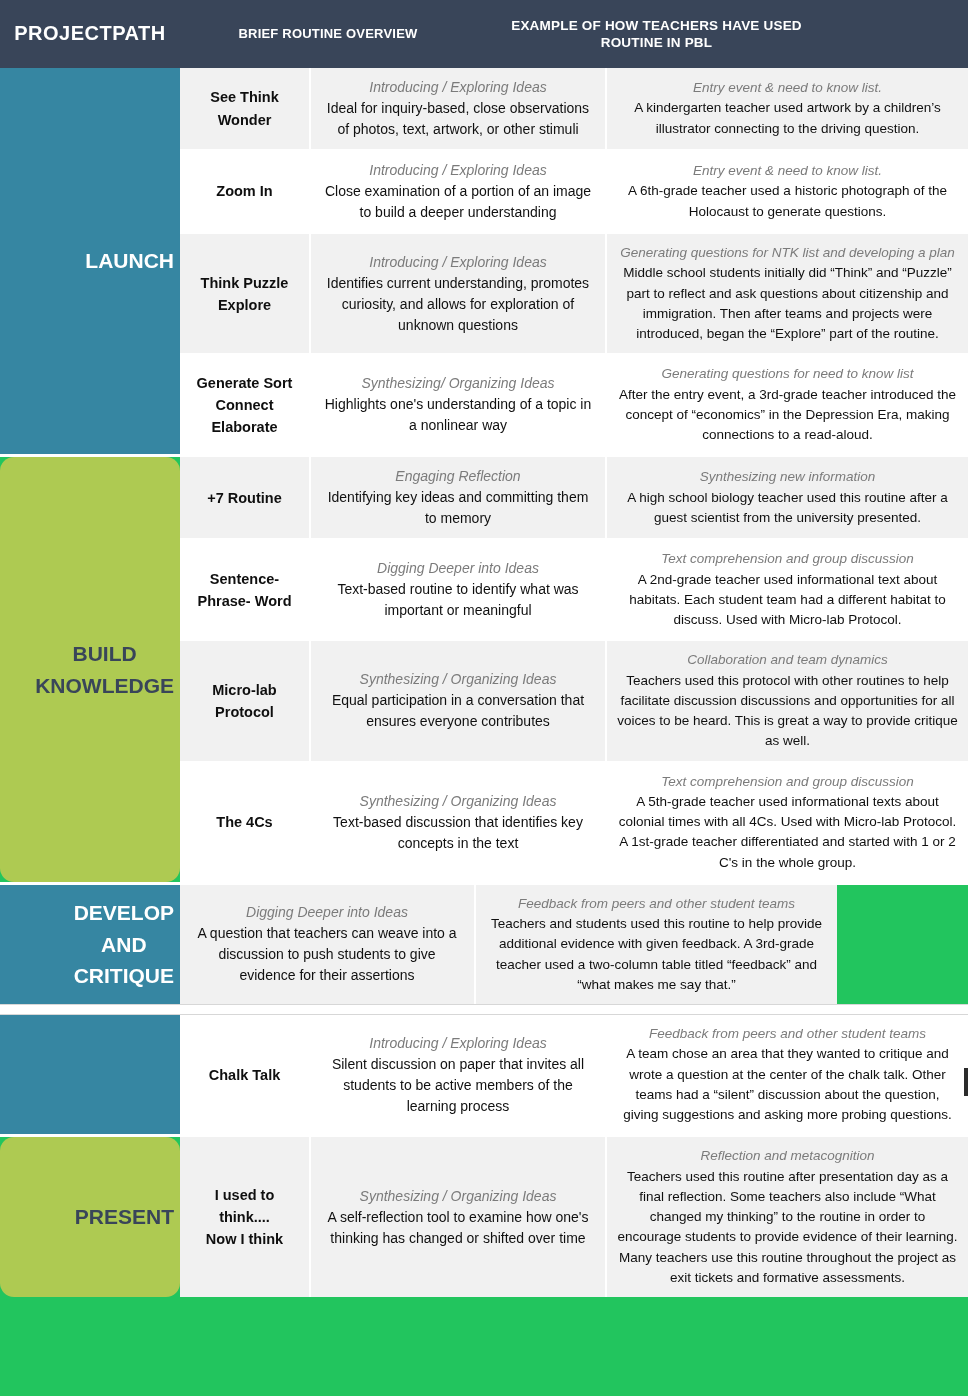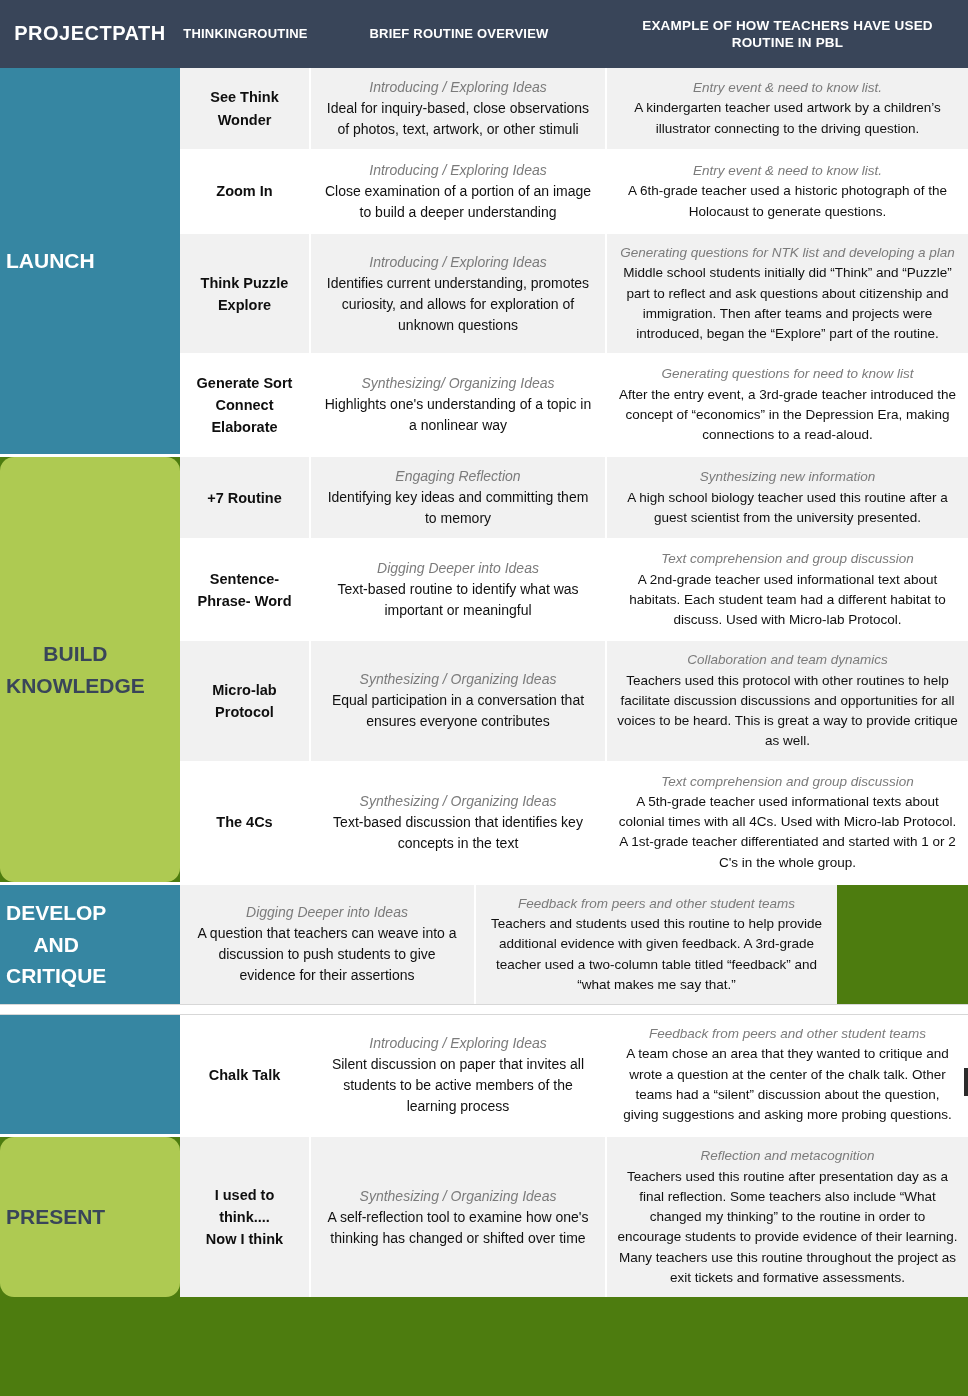--- a/index.html
+++ b/index.html
@@ -6,21 +6,21 @@
   body{
     width:968px;
     background:#ffffff;
     font-family:"Liberation Sans", sans-serif;
     -webkit-font-smoothing:antialiased;
   }
   .sheet{
     position:relative;
     width:968px;
     min-height:1396px;
-    background:#4d7c0f;
+    background:#22c55e;
     overflow:hidden;
   }
 
   
   .thead{
     display:flex;
     width:968px;
     background:#394559;
     height:68px;
     box-sizing:border-box;
@@ -52,21 +52,21 @@
     display:flex;
     width:968px;
     align-items:stretch;
     box-sizing:border-box;
   }
   .phase{
     flex:0 0 180px;
     width:180px;
     display:flex;
     align-items:center;
-    justify-content:flex-start;
+    justify-content:flex-end;
     text-align:center;
     font-weight:bold;
     font-size:21px;
     line-height:1.5;
     box-sizing:border-box;
     padding:4px 6px;
   }
   .phase.teal{background:#3686a2;color:#ffffff;}
   .phase.green{background:#aeca52;color:#394559;border-radius:14px;}
   .phase-inner{display:block;}
@@ -144,25 +144,20 @@
 <body>
 
 <div class="sheet">
 
   <div class="thead">
     <div class="th c1">
         <span>PROJECT</span>
         <br>
         <span>PATH</span>
       </div>
-    <div class="th c2">
-        <span>THINKING</span>
-        <br>
-        <span>ROUTINE</span>
-      </div>
     <div class="th c3">
         <span>BRIEF ROUTINE OVERVIEW</span>
       </div>
     <div class="th c4">
         <span>EXAMPLE OF HOW TEACHERS HAVE USED ROUTINE IN PBL</span>
       </div>
   </div>
 
   <div class="tbody" id="tbody">
       <div class="band">

